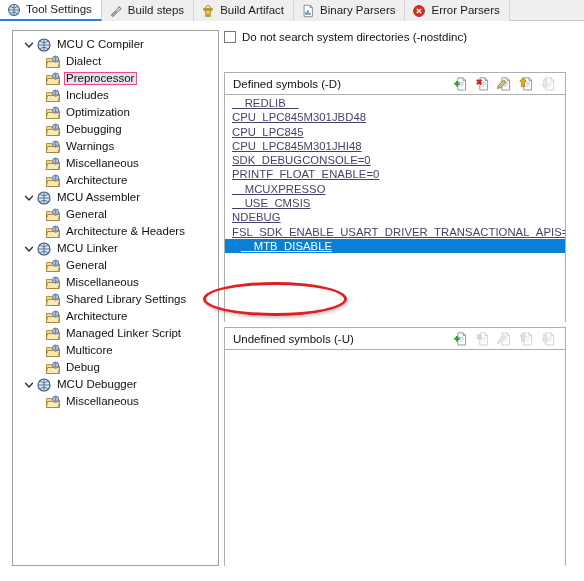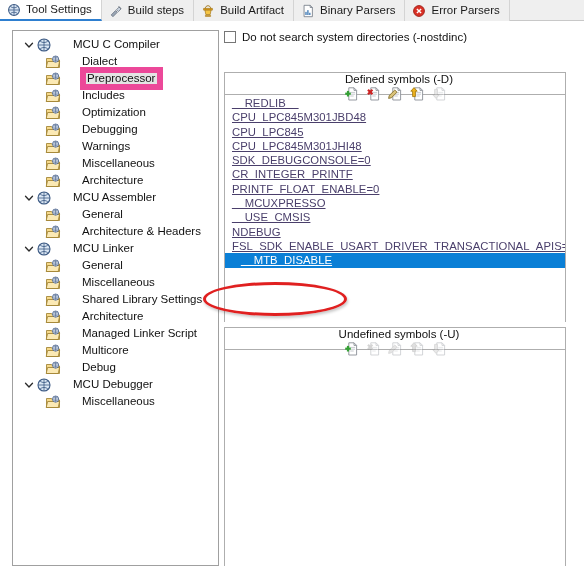--- a/index.html
+++ b/index.html
@@ -80,27 +80,26 @@
     display: flex; align-items: center; justify-content: center;
   }
   .trow .ticon {
     width: 16px; height: 16px; flex: 0 0 16px;
     margin-right: 3px;
     display: block;
   }
   .trow .tname {
     padding: 1px 3px 1px 2px;
     line-height: 1;
-    margin-left: 16px;
   }
   .trow.level0 { padding-left: 9px; }
   .trow.level1 { padding-left: 32px; }
   .trow.sel .tname {
     background: #e4e4e4;
-    border: 6px solid #ec4899;
+    border: 1px solid #ec4899;
     padding: 0px 2px 0px 1px;
   }
 
   
   #rightpanel {
     position: absolute;
     left: 224px; top: 6px;
     width: 344px;
   }
   .chkrow {
@@ -131,21 +130,20 @@
     box-sizing: border-box;
   }
   .ghead {
     height: 22px;
     display: flex;
     align-items: center;
     background: #ffffff;
     border-bottom: 1px solid #aeaeae;
     box-sizing: border-box;
     padding-left: 8px;
-    flex-direction: column;
   }
   .ghead .gtitle {
     font-size: 11.5px;
     color: #111111;
     flex: 1 1 auto;
     white-space: nowrap;
   }
   .gtools {
     display: flex;
     align-items: center;
@@ -568,21 +566,20 @@
               </svg>
             </span>
           </span>
       </div>
       <div class="glist" id="definedlist" style="height:226px;">
           <div class="sym">__REDLIB__</div>
           <div class="sym">CPU_LPC845M301JBD48</div>
           <div class="sym">CPU_LPC845</div>
           <div class="sym">CPU_LPC845M301JHI48</div>
           <div class="sym">SDK_DEBUGCONSOLE=0</div>
-          <div class="sym">CR_INTEGER_PRINTF</div>
           <div class="sym">PRINTF_FLOAT_ENABLE=0</div>
           <div class="sym">__MCUXPRESSO</div>
           <div class="sym">__USE_CMSIS</div>
           <div class="sym">NDEBUG</div>
           <div class="sym">FSL_SDK_ENABLE_USART_DRIVER_TRANSACTIONAL_APIS=0</div>
           <div class="sym selected">__MTB_DISABLE</div>
         </div>
     </div>
 
     <div class="group" id="undefinedgroup" style="top:306px; height:239px;">

